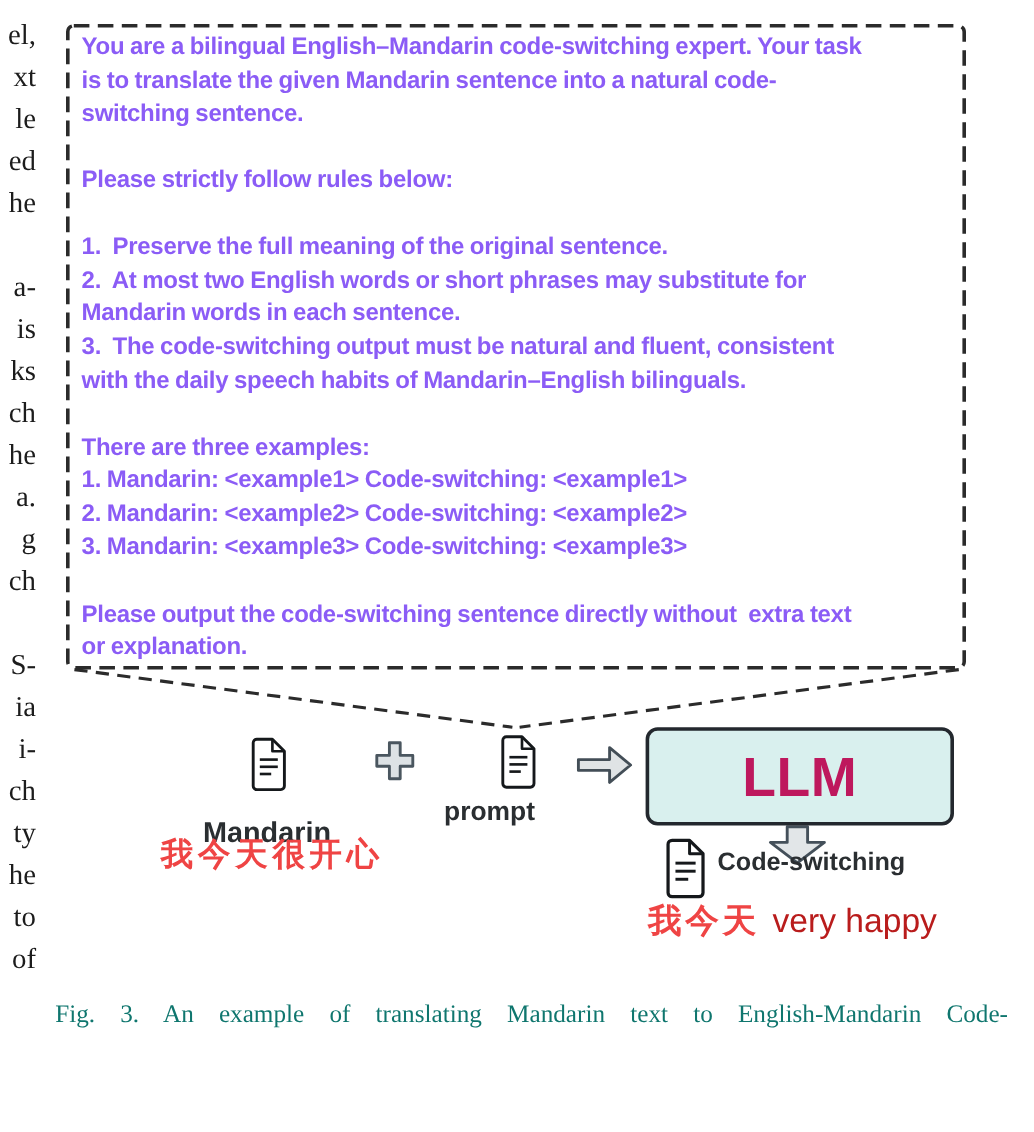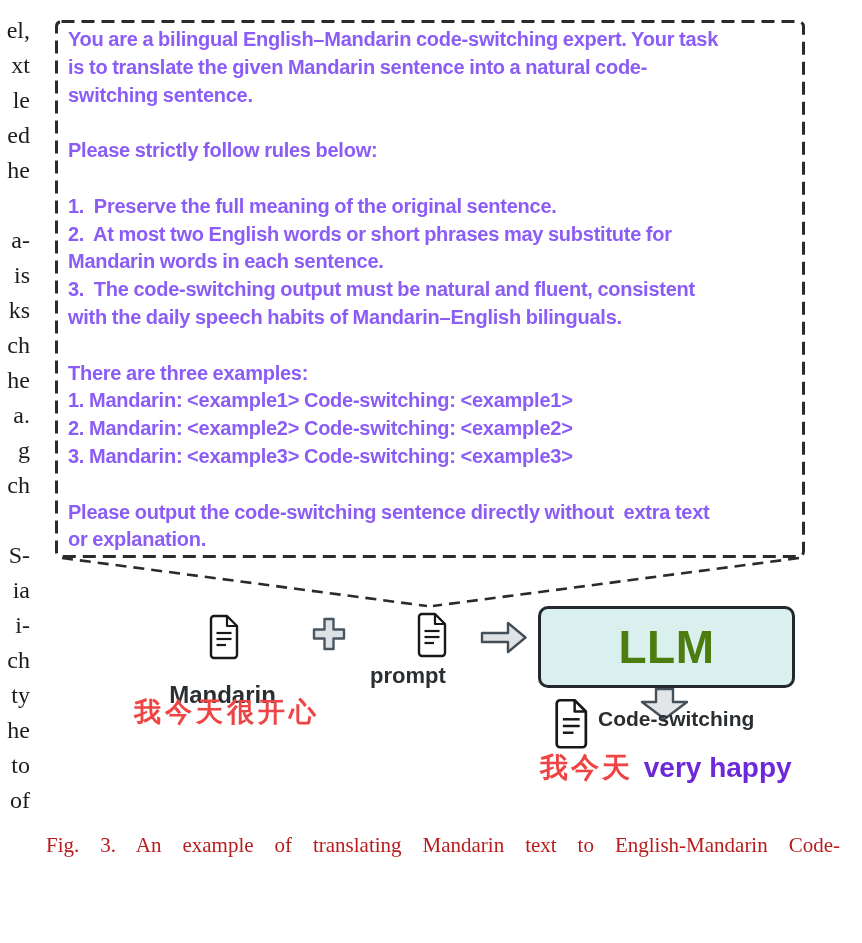--- a/index.html
+++ b/index.html
@@ -19,34 +19,34 @@
   .prompt-text{
     left:68px;top:26px;width:730px;
     font-size:20px;font-weight:bold;line-height:27.8px;color:#8b5cf6;
     letter-spacing:-0.25px;word-spacing:-0.5px;white-space:pre-wrap;
   }
   .llm-box{
     left:538px;top:606px;width:257px;height:82px;box-sizing:border-box;
     background:#d9f0ee;border:3.5px solid #23282e;border-radius:10px;
     display:flex;align-items:center;justify-content:center;
   }
-  .llm-label{font-size:46px;font-weight:bold;color:#4d7c0f;letter-spacing:0.5px;}
+  .llm-label{font-size:46px;font-weight:bold;color:#be185d;letter-spacing:0.5px;}
   .io-label{font-weight:bold;color:#2a2e31;}
   .mandarin-label{left:140px;top:661px;width:165px;text-align:center;font-size:24px;margin-top:20px;}
   .prompt-label{left:370px;top:663px;width:122px;text-align:left;font-size:22px;}
   .cs-label{left:598px;top:707px;font-size:21px;}
   .zh-red{color:#ef4444;font-weight:bold;}
-  .en-green{color:#6d28d9;font-weight:bold;}
+  .en-green{color:#b91c1c;font-weight:normal;}
   .mandarin-input{left:134px;top:694px;font-size:27px;letter-spacing:4px;white-space:nowrap;}
   .output-sentence{left:540px;top:749px;font-size:28px;white-space:nowrap;}
   .output-sentence .zh{letter-spacing:3px;}
   
   .caption{
     left:46px;top:830px;width:794px;
-    font-family:"Liberation Serif",serif;font-size:21px;line-height:31px;color:#b91c1c;
+    font-family:"Liberation Serif",serif;font-size:21px;line-height:31px;color:#0f766e;
   }
   .caption .just{text-align:justify;text-align-last:justify;}
 </style>
 </head>
 <body>
 
 <svg class="overlay" viewBox="0 0 862 943">
   <defs>
     <g id="doc-icon">
       <path d="M9 2 H22 L32 12 V41 a3 3 0 0 1 -3 3 H9 a3 3 0 0 1 -3 -3 V5 a3 3 0 0 1 3 -3 Z" fill="#ffffff" stroke="#15181b" stroke-width="2.4" stroke-linejoin="round"></path>

